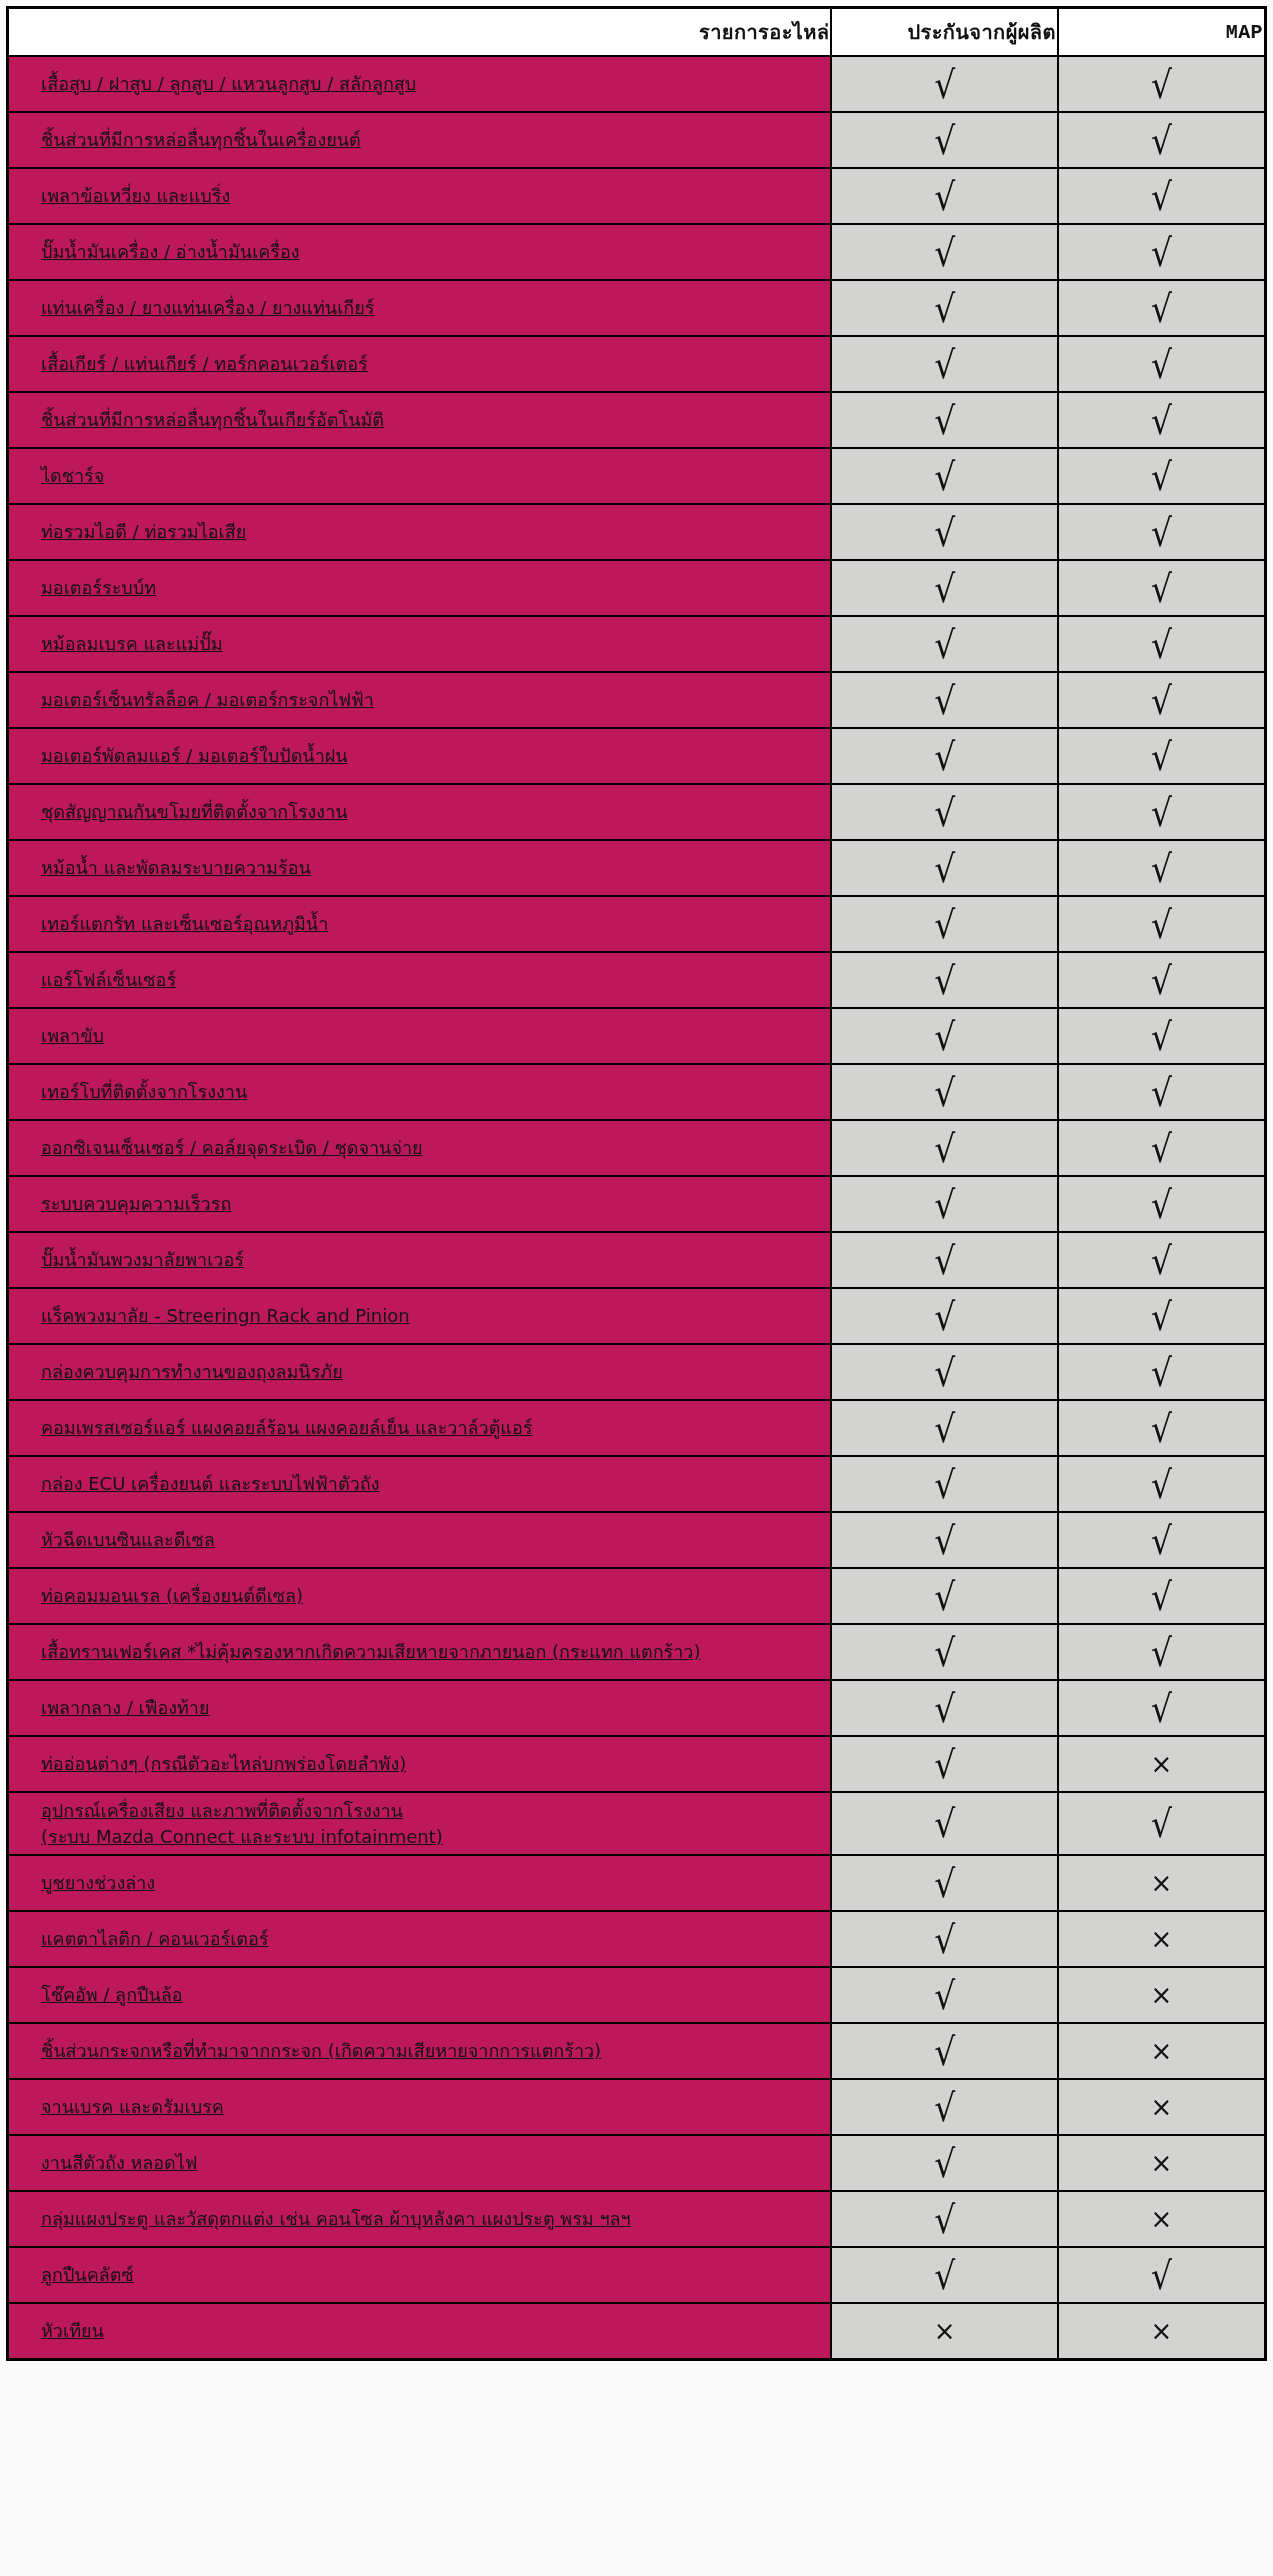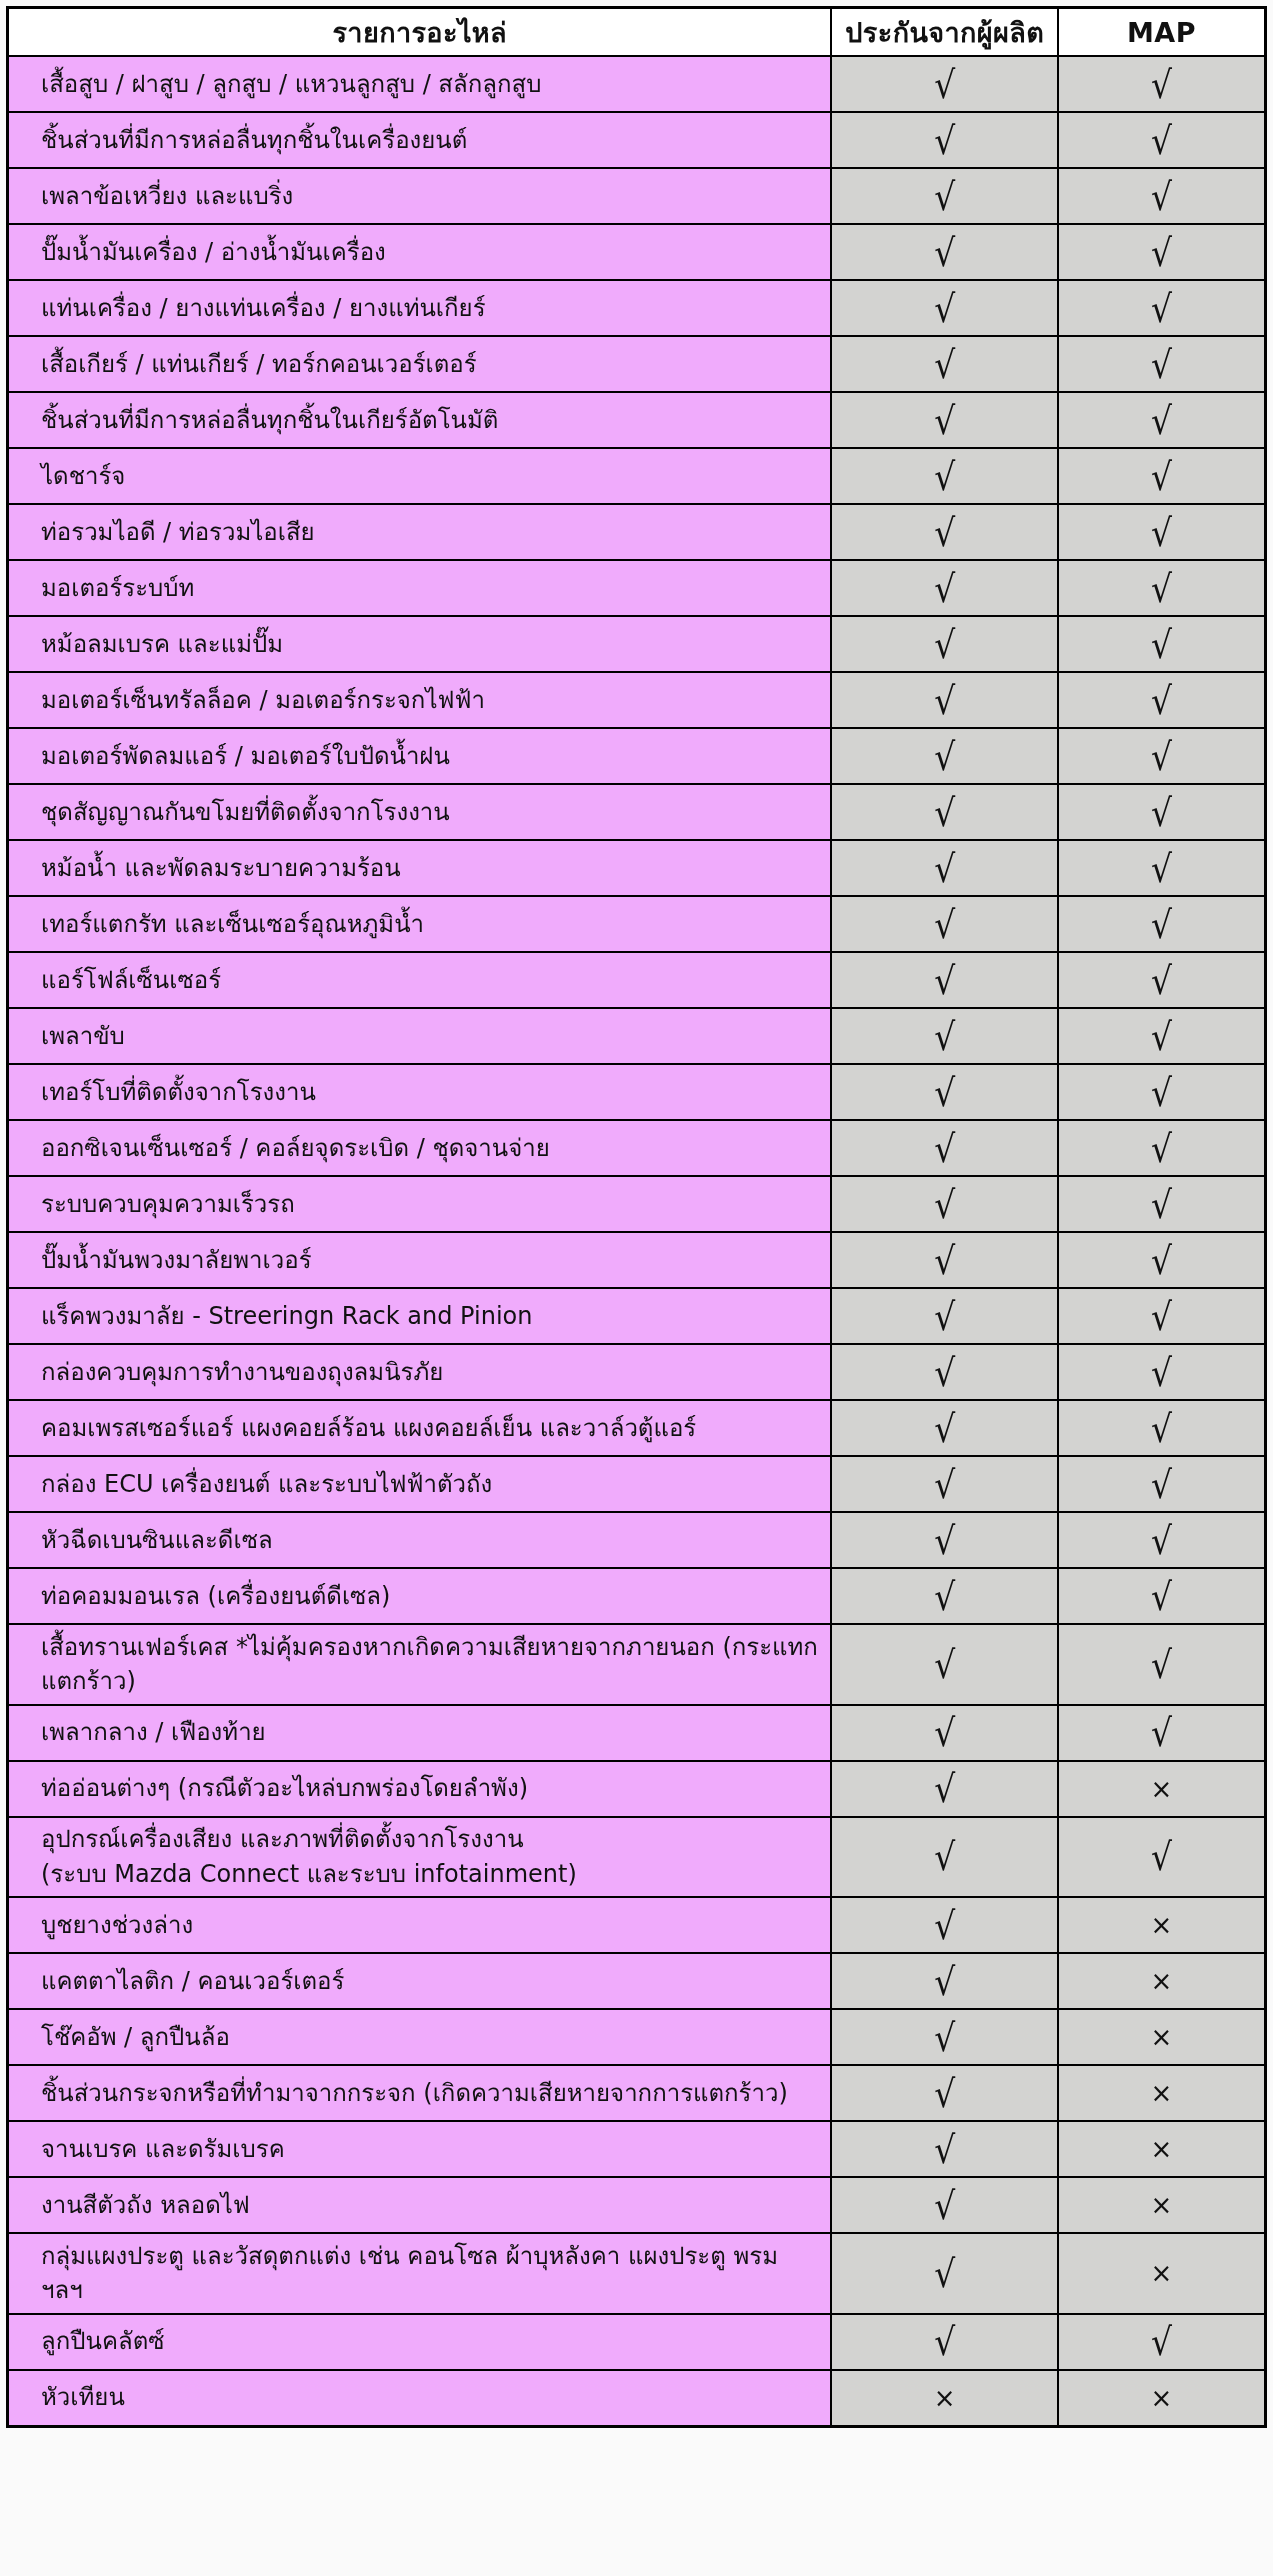--- a/index.html
+++ b/index.html
@@ -28,34 +28,36 @@
   table.coverage {
     border: 3px solid #000;
   }
   col.c-part { width: 65.5%; }
   col.c-warranty { width: 18%; }
   col.c-map { width: 16.5%; }
 
   th.header-cell {
     background: #ffffff;
     height: 44px;
-    font-size: 27px;
+    font-size: 20px;
     font-weight: 600;
-    text-align: center;
+    text-align: right;
     vertical-align: middle;
     letter-spacing: 0.4px;
+    font-family: Liberation Mono, monospace;
   }
   td.part-cell {
     height: 45px;
     padding: 4.5px 7.5px 4.5px 32px;
-    font-size: 24px;
+    font-size: 18px;
     line-height: 1.45;
     vertical-align: middle;
     white-space: pre-line;
-    background: #f0abfc;
+    background: #be185d;
+    text-decoration: underline;
   }
   td.mark-cell {
     text-align: center;
     vertical-align: middle;
     background: #d3d3d1;
   }
   td.mark-cell .check {
     font-size: 33px;
     line-height: 1;
     display: inline-block;

